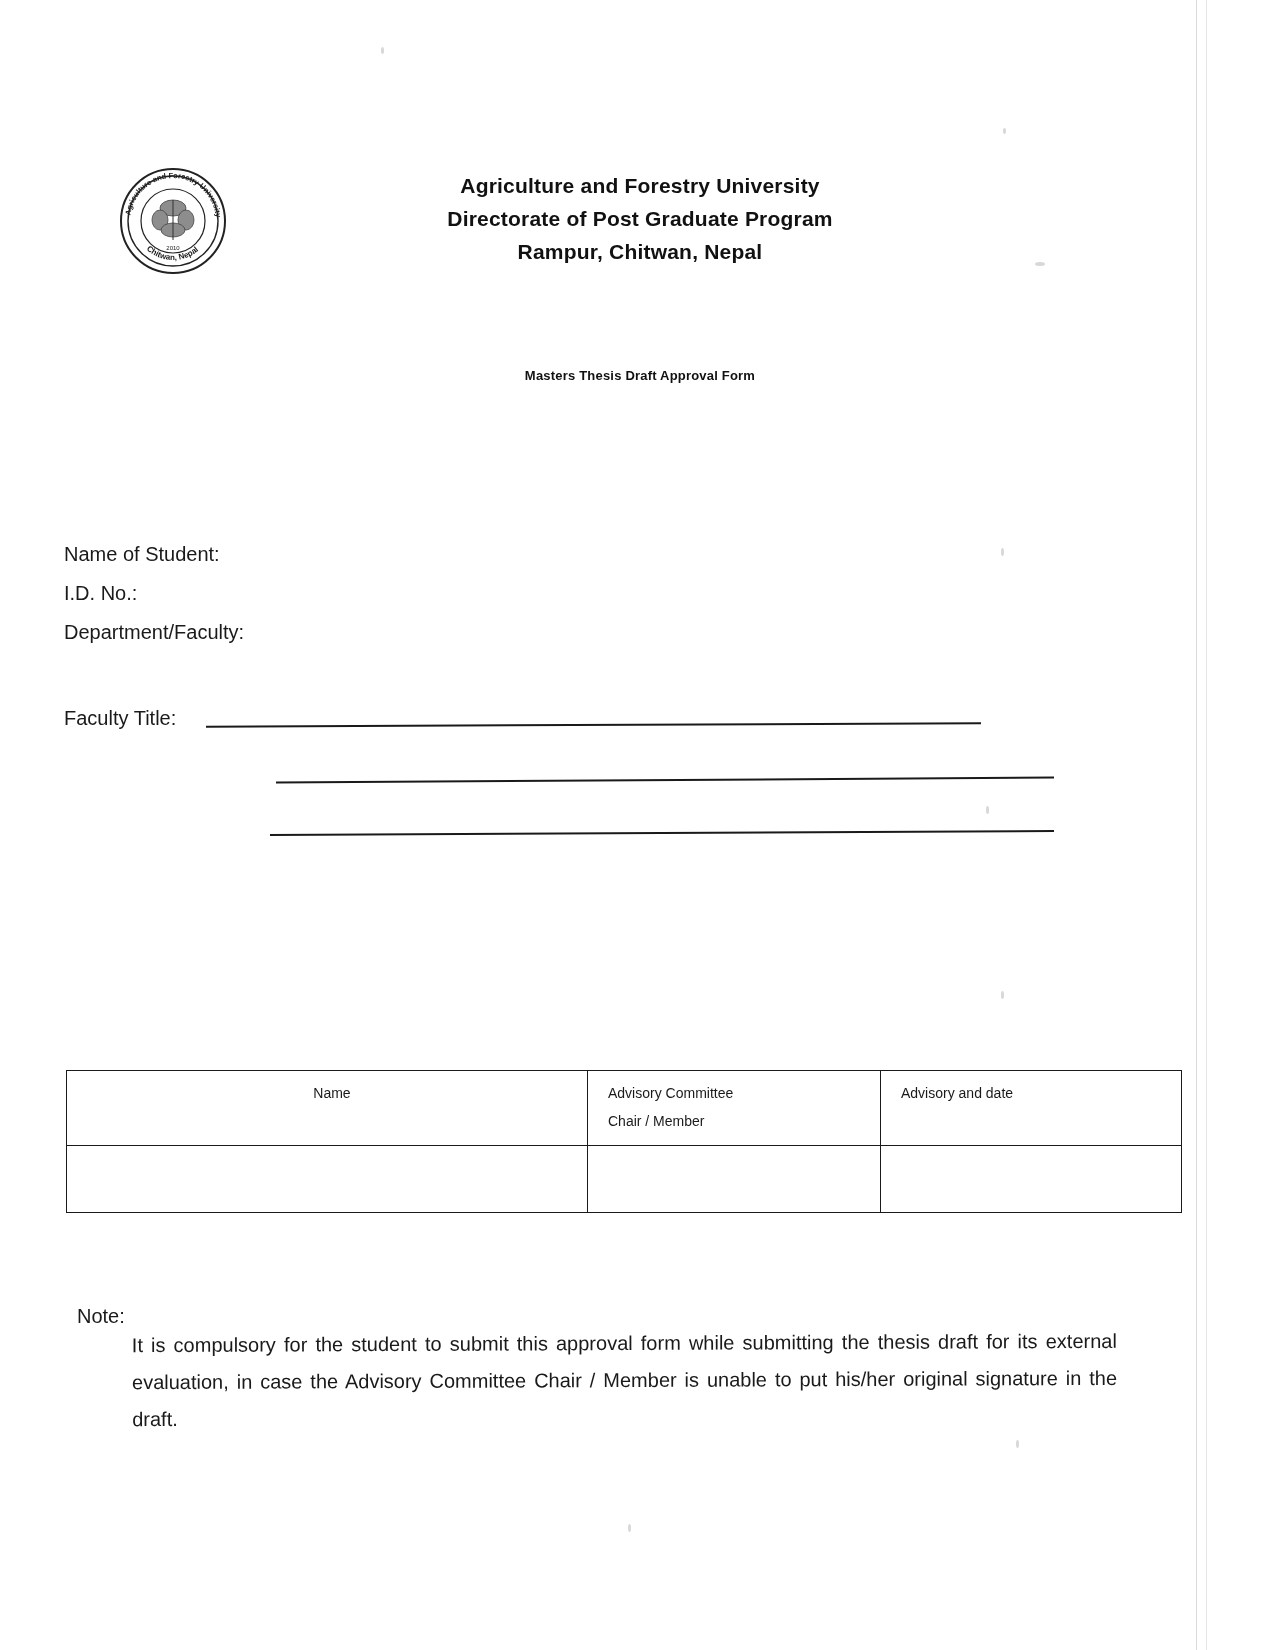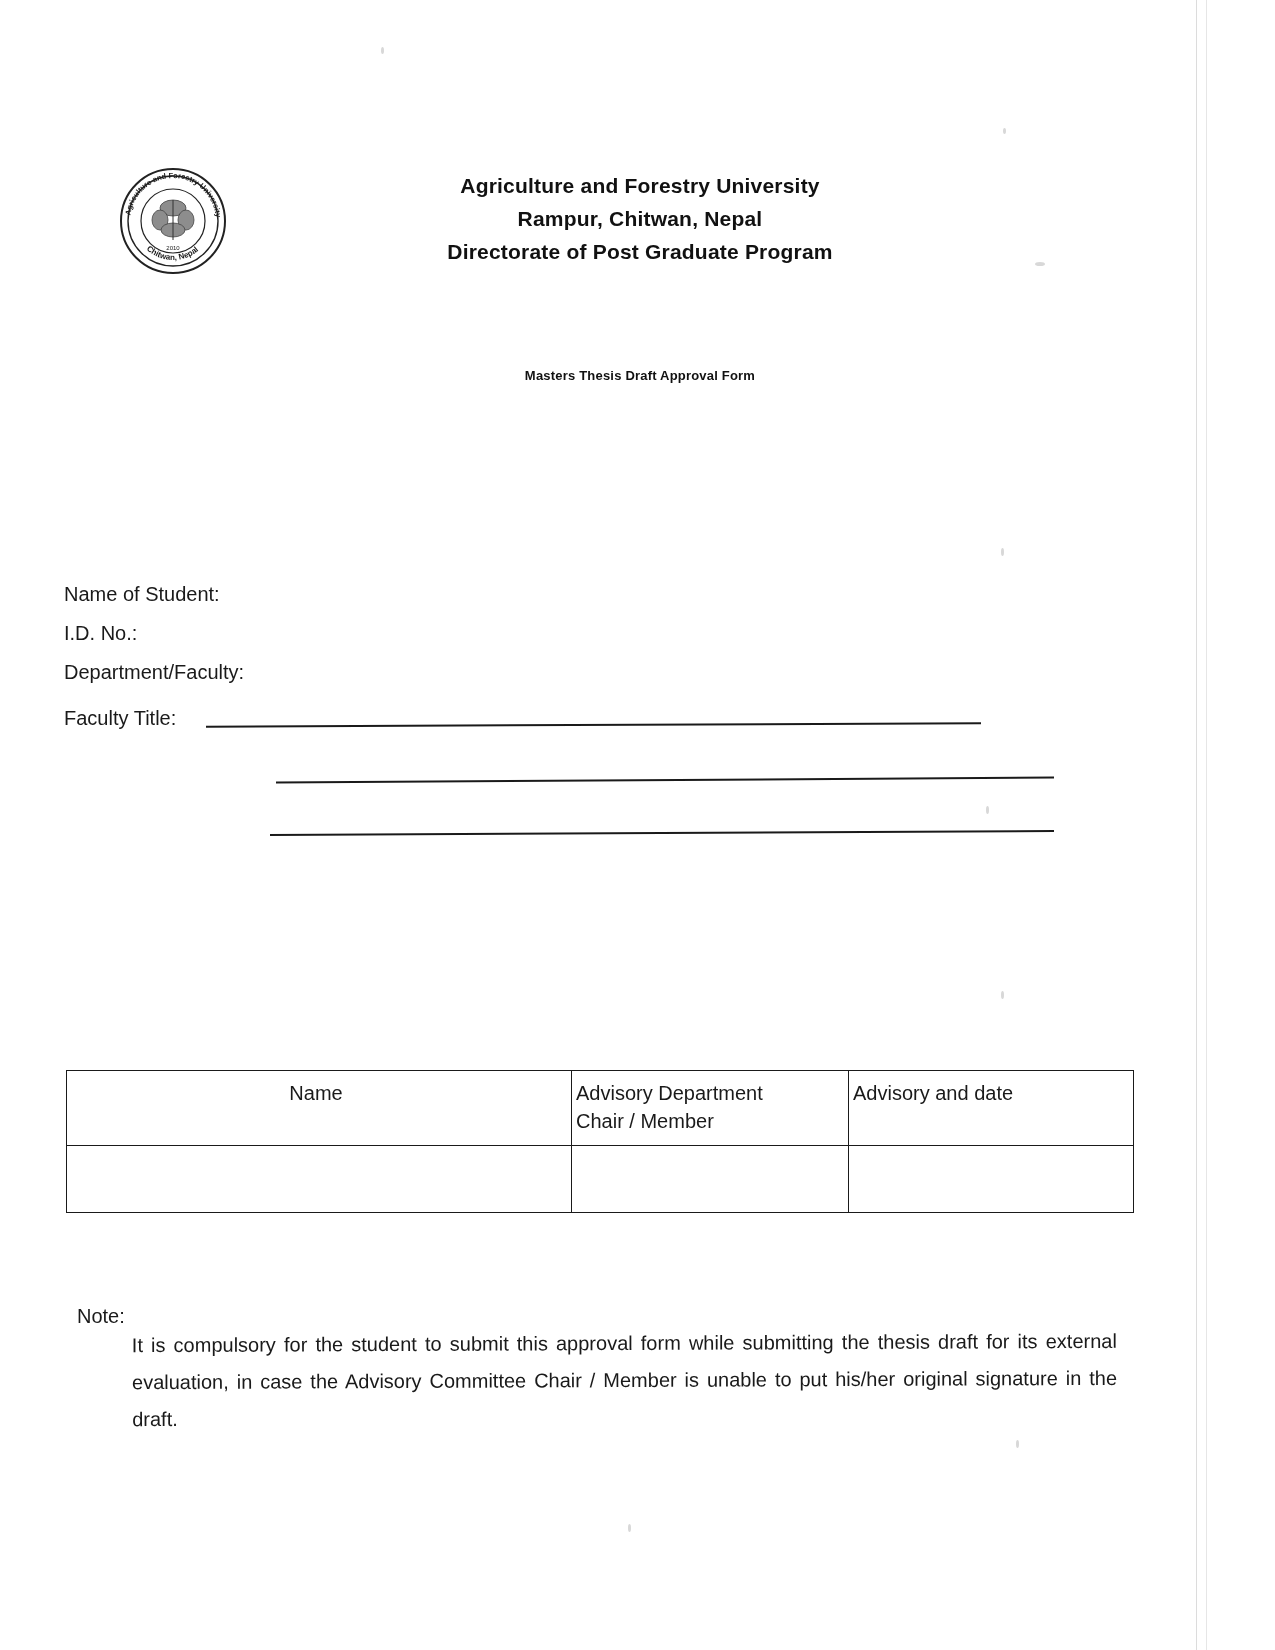--- a/index.html
+++ b/index.html
@@ -87,21 +87,20 @@
   }
 
   
   .fields {
     position: absolute;
     top: 535px;
     left: 64px;
     font-size: 20px;
     line-height: 39px;
     color: #1a1a1a;
-    margin-top: 40px;
   }
   .field-line {
     white-space: nowrap;
   }
 
   
   .thesis-label {
     position: absolute;
     top: 707px;
     left: 64px;
@@ -133,24 +132,24 @@
   .approval-table {
     position: absolute;
     top: 1070px;
     left: 66px;
     width: 1022px;
     border-collapse: collapse;
     table-layout: fixed;
   }
   .approval-table td {
     border: 1.6px solid #1a1a1a;
-    font-size: 20px;
+    font-size: 14px;
     color: #1a1a1a;
     vertical-align: top;
-    padding: 8px 10px 10px 4px;
+    padding: 8px 10px 10px 20px;
     line-height: 28px;
   }
   .col-name { width: 490px; text-align: center; }
   .col-role { width: 262px; text-align: left; }
   .col-sign { width: 270px; text-align: left; }
   .row-blank td { height: 48px; }
 
   
   .note-label {
     position: absolute;
@@ -217,22 +216,22 @@
           <ellipse cx="74" cy="60" rx="8" ry="10"></ellipse>
           <ellipse cx="61" cy="70" rx="12" ry="7"></ellipse>
         </g>
         <path d="M61 40 L61 80" stroke="#333" stroke-width="1"></path>
         <text x="61" y="90" text-anchor="middle" font-size="6" fill="#1a1a1a" font-family="Liberation Sans, sans-serif">2010</text>
       </svg>
     </div>
 
     <div class="header-text">
       <div>Agriculture and Forestry University</div>
+      <div>Directorate of Post Graduate Program</div>
       <div>Rampur, Chitwan, Nepal</div>
-      <div>Directorate of Post Graduate Program</div>
     </div>
   </div>
 
   <div class="title-block">
     <div class="form-title">Masters Thesis Draft Approval Form</div>
   </div>
 
   <div class="fields">
     <div class="field-line">Name of Student:</div>
     <div class="field-line">I.D. No.:</div>
@@ -243,21 +242,21 @@
   <div class="rule rule1"></div>
   <div class="rule rule2"></div>
   <div class="rule rule3"></div>
 
 
   <table class="approval-table">
     <tbody>
       <tr>
         <td class="col-name">Name</td>
         <td class="col-role">
-          <div>Advisory Department</div>
+          <div>Advisory Committee</div>
           <div>Chair / Member</div>
         </td>
         <td class="col-sign">Advisory and date</td>
       </tr>
       <tr class="row-blank">
         <td class="col-name"></td>
         <td class="col-role"></td>
         <td class="col-sign"></td>
       </tr>
     </tbody>

